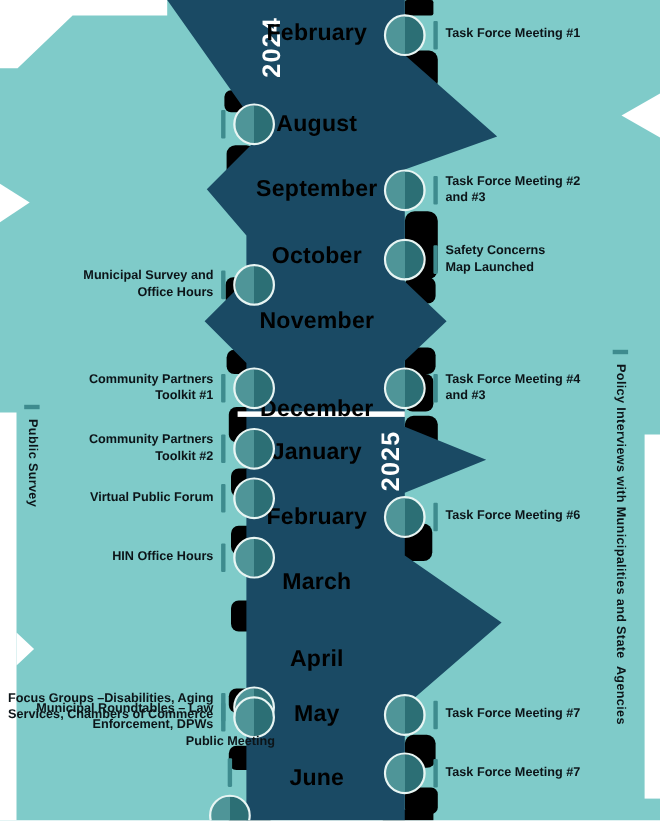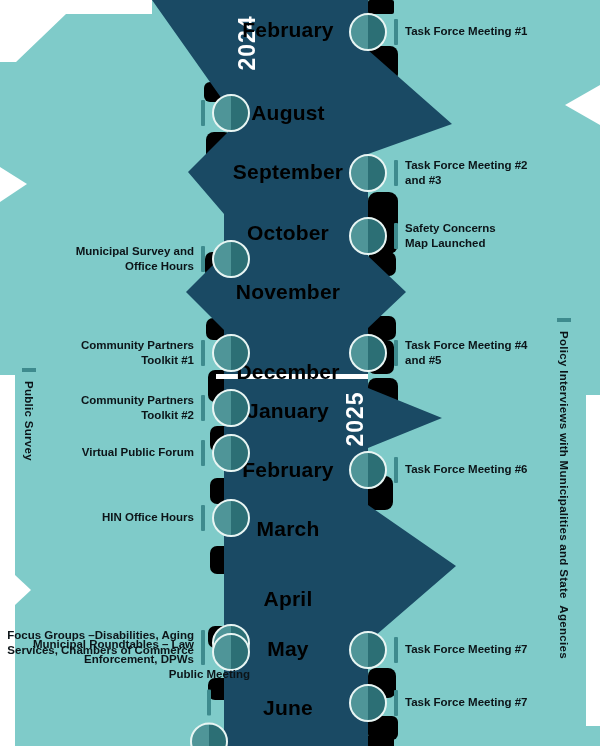--- a/index.html
+++ b/index.html
@@ -122,21 +122,21 @@
         <span class="label">Community Partners
 Toolkit #2</span>
         <span class="tick"></span>
         <span class="dot"></span>
       </div>
       <div class="event left" style="top: 453px;">
         <span class="label">Virtual Public Forum</span>
         <span class="tick"></span>
         <span class="dot"></span>
       </div>
-      <div class="event left" style="top: 518px;">
+      <div class="event left" style="top: 507px;">
         <span class="label">HIN Office Hours</span>
         <span class="tick"></span>
         <span class="dot"></span>
       </div>
       <div class="event left" style="top: 643px;">
         <span class="label">Focus Groups –Disabilities, Aging
 Services, Chambers of Commerce</span>
         <span class="tick"></span>
         <span class="dot"></span>
       </div>
@@ -165,21 +165,21 @@
       <div class="event right" style="top: 236px;">
         <span class="dot"></span>
         <span class="tick"></span>
         <span class="label">Safety Concerns
 Map Launched</span>
       </div>
       <div class="event right" style="top: 353px;">
         <span class="dot"></span>
         <span class="tick"></span>
         <span class="label">Task Force Meeting #4
-and #5</span>
+and #3</span>
       </div>
       <div class="event right" style="top: 470px;">
         <span class="dot"></span>
         <span class="tick"></span>
         <span class="label">Task Force Meeting #6</span>
       </div>
       <div class="event right" style="top: 650px;">
         <span class="dot"></span>
         <span class="tick"></span>
         <span class="label">Task Force Meeting #7</span>

